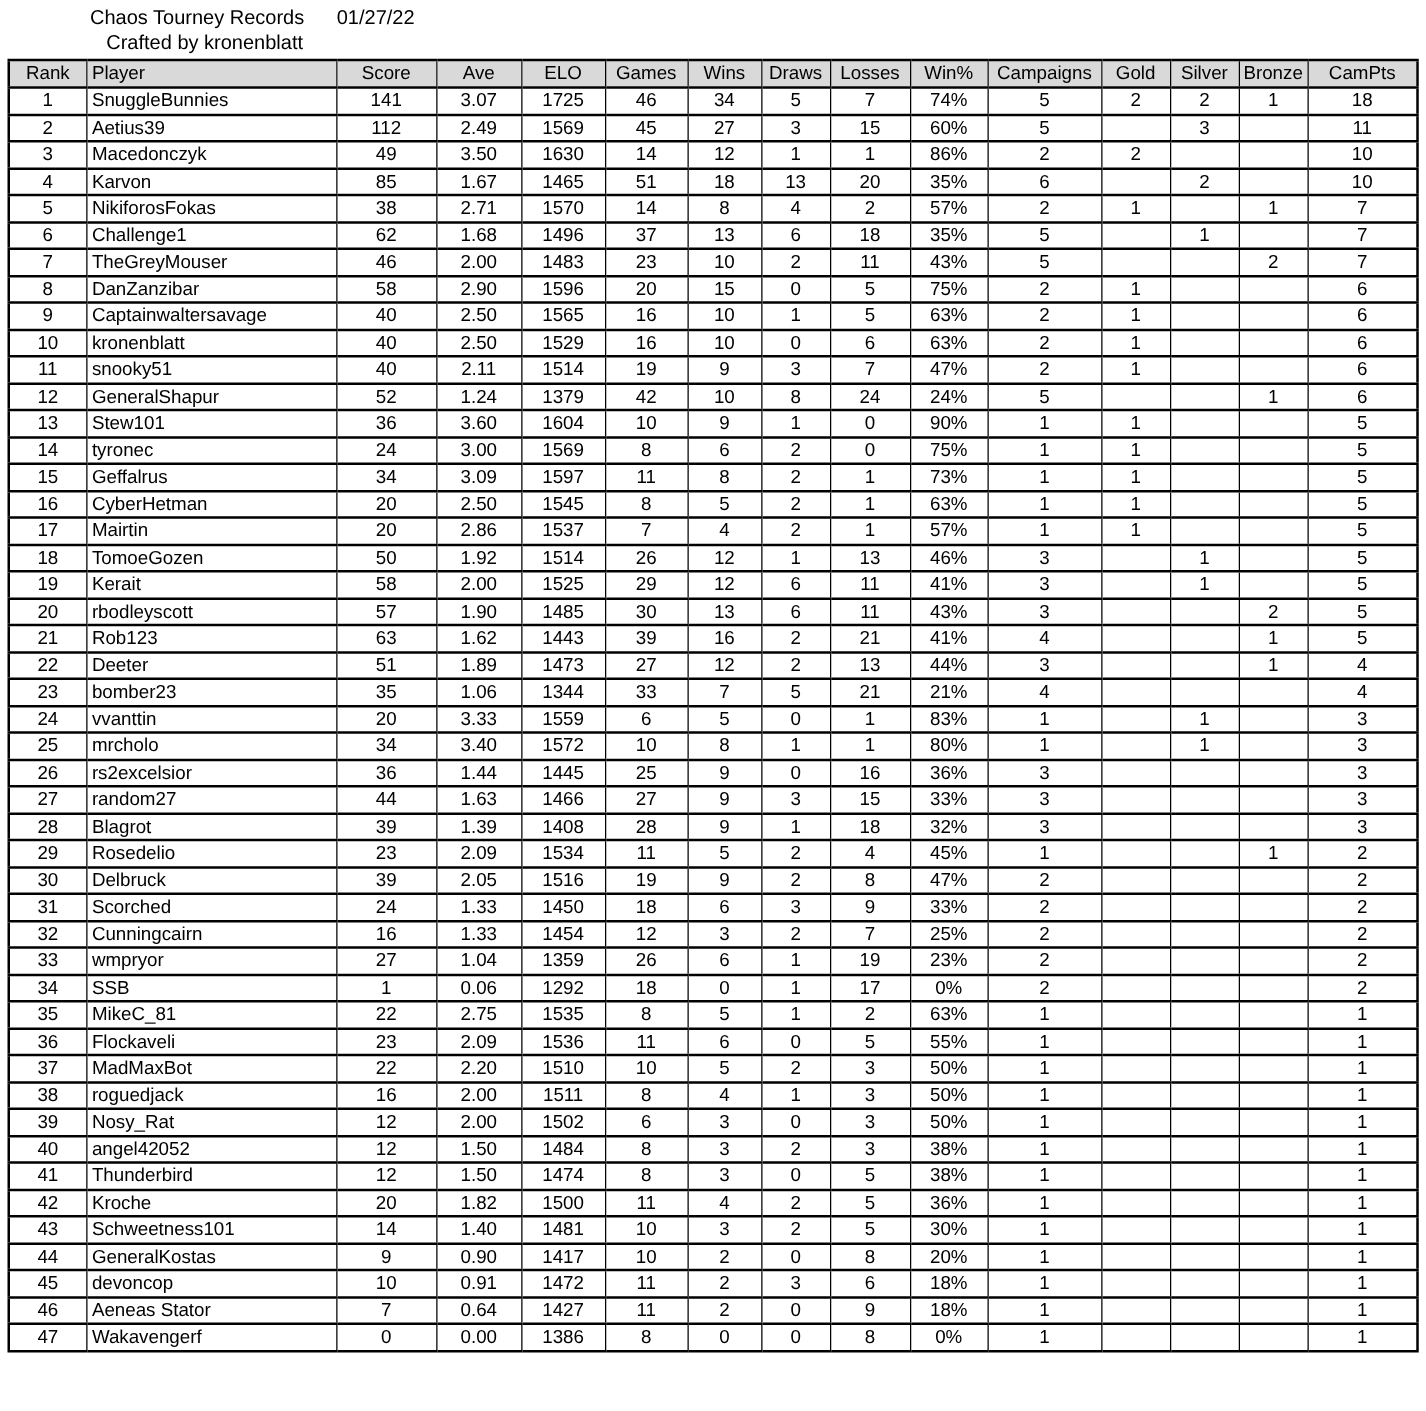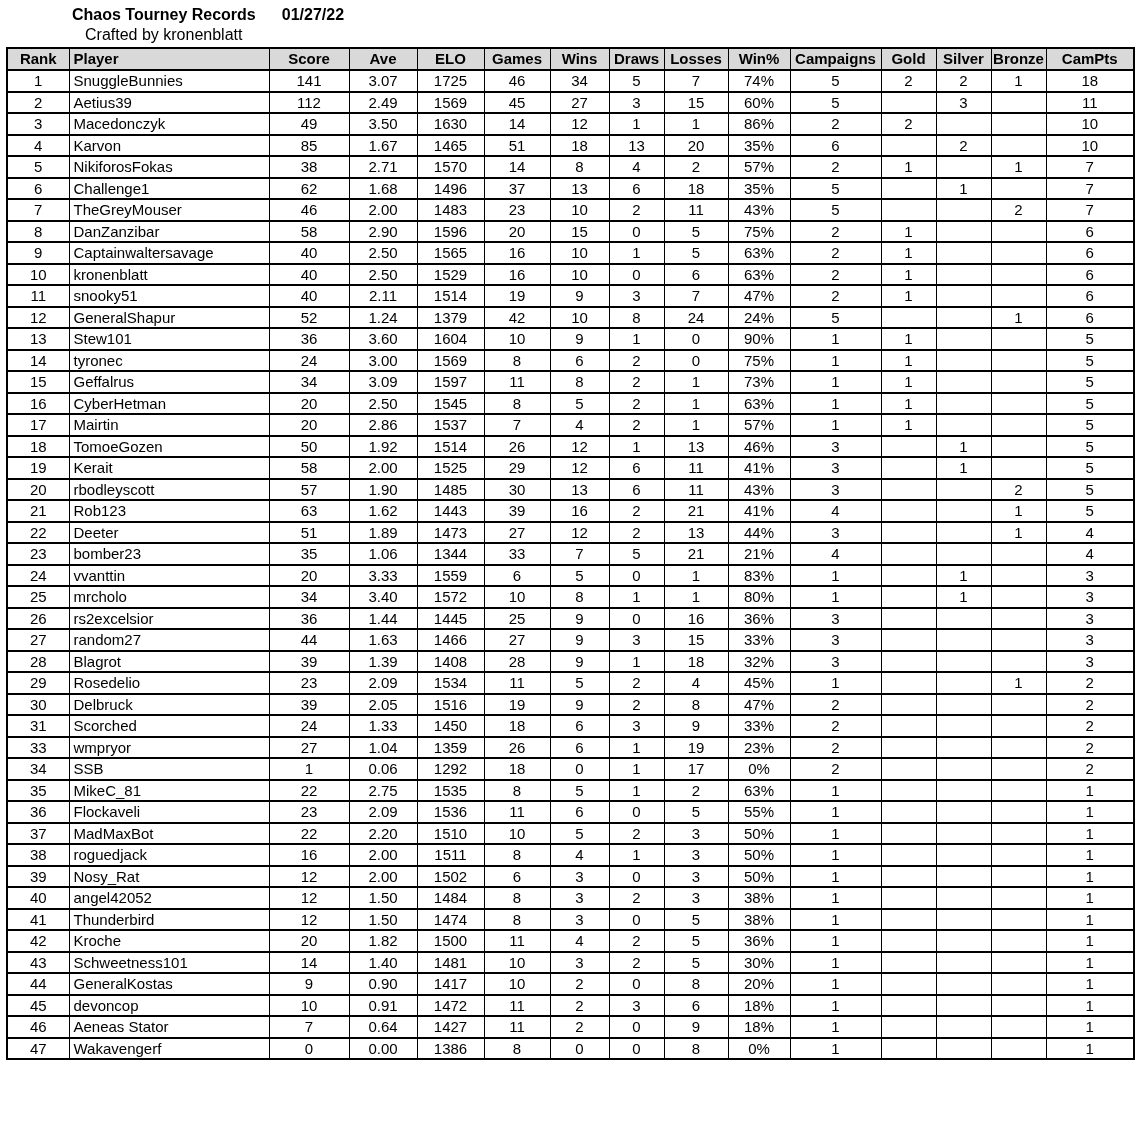--- a/index.html
+++ b/index.html
@@ -14,21 +14,21 @@
   .page {
     padding-left: 6px;
     padding-top: 4px;
   }
   .title-block {
     margin-left: 66px;
   }
   .title-line {
     font-size: 16px;
     line-height: 21px;
-    font-weight: bold;
+    font-weight: normal;
     white-space: nowrap;
   }
   .title-line .date {
     margin-left: 26px;
   }
   .subtitle {
     font-size: 16px;
     line-height: 20px;
     font-weight: normal;
     margin-left: 13px;
@@ -49,21 +49,21 @@
     height: 19.5px;
     line-height: 19.5px;
     padding: 0;
     font-size: 15px;
     text-align: center;
     white-space: nowrap;
     overflow: hidden;
   }
   table.records thead th {
     background: var(--header-bg, #d9d9d9);
-    font-weight: bold;
+    font-weight: normal;
     height: 20px;
     line-height: 20px;
   }
   table.records th.col-player,
   table.records td.col-player {
     text-align: left;
     padding-left: 4px;
     margin-left: 38px;
   }
 </style>
@@ -638,20 +638,37 @@
           <td>3</td>
           <td>9</td>
           <td>33%</td>
           <td>2</td>
           <td></td>
           <td></td>
           <td></td>
           <td>2</td>
         </tr>
         <tr>
+          <td>32</td>
+          <td class="col-player">Cunningcairn</td>
+          <td>16</td>
+          <td>1.33</td>
+          <td>1454</td>
+          <td>12</td>
+          <td>3</td>
+          <td>2</td>
+          <td>7</td>
+          <td>25%</td>
+          <td>2</td>
+          <td></td>
+          <td></td>
+          <td></td>
+          <td>2</td>
+        </tr>
+        <tr>
           <td>33</td>
           <td class="col-player">wmpryor</td>
           <td>27</td>
           <td>1.04</td>
           <td>1359</td>
           <td>26</td>
           <td>6</td>
           <td>1</td>
           <td>19</td>
           <td>23%</td>

